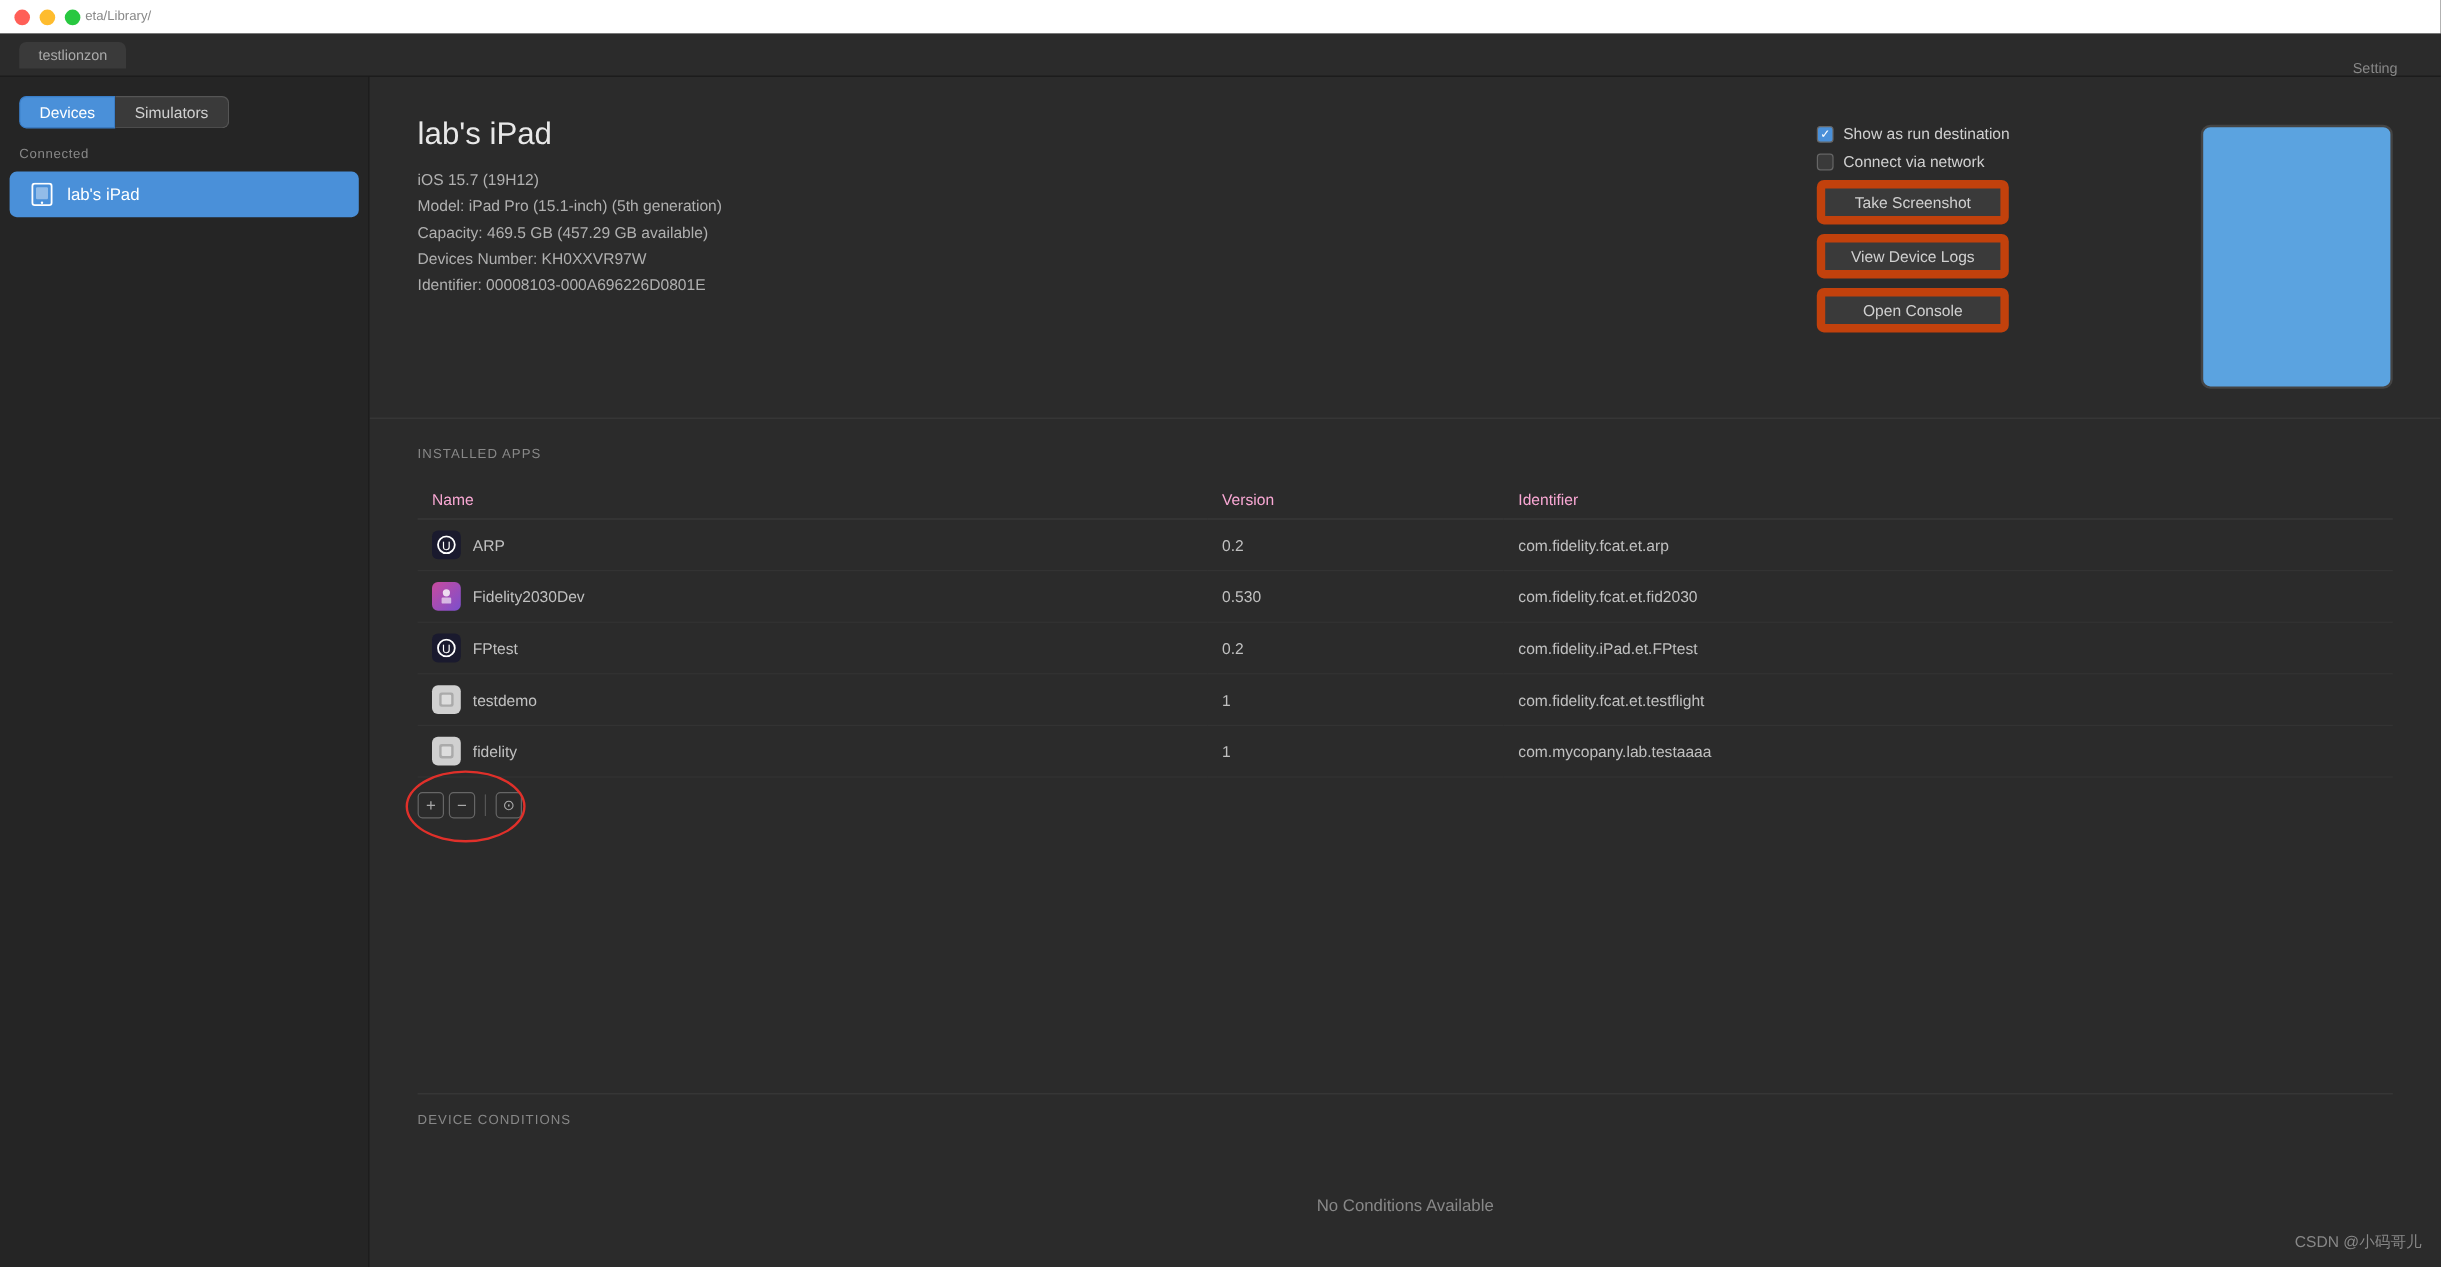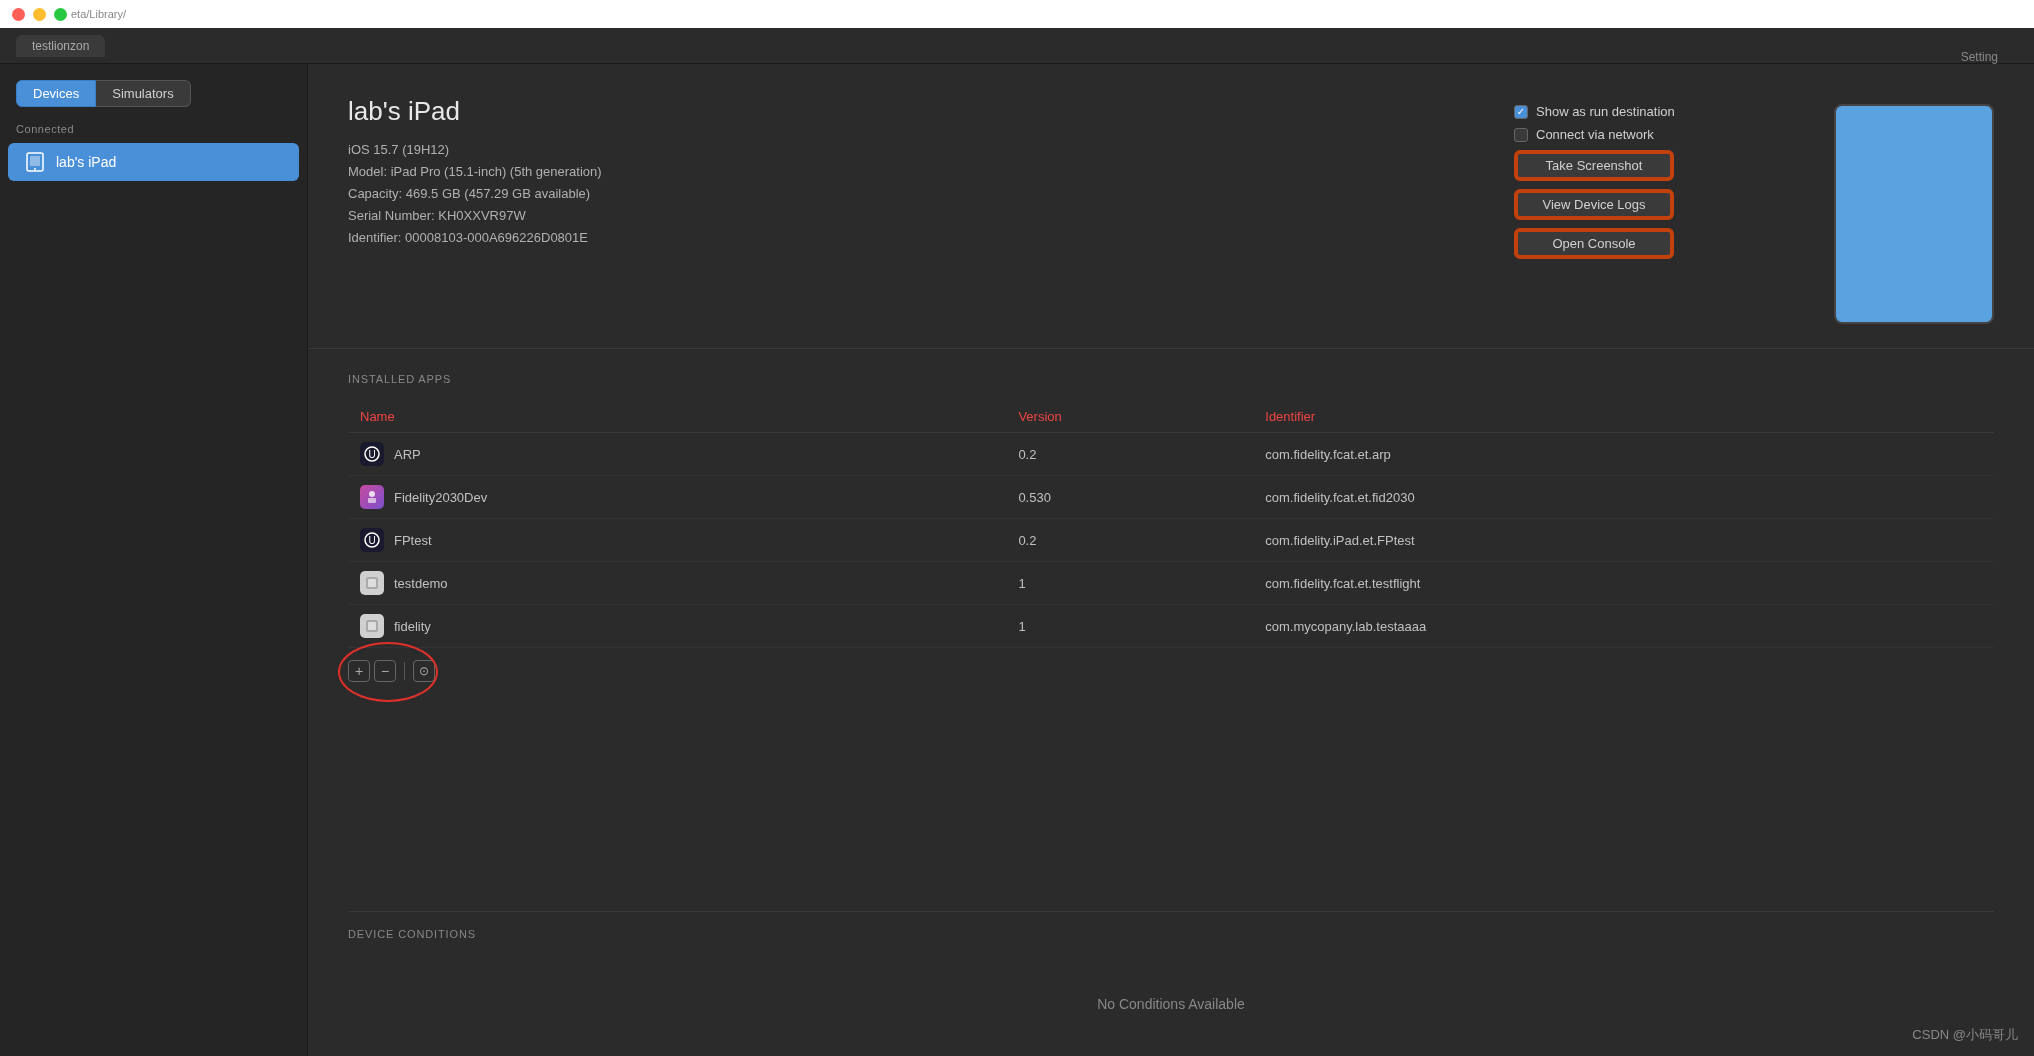--- a/index.html
+++ b/index.html
@@ -213,21 +213,21 @@
       color: white;
       font-size: 10px;
     }
     .checkbox-label {
       font-size: 13px;
       color: #d0d0d0;
     }
     .action-btn {
       padding: 4px 16px;
       background: #3a3a3a;
-      border: 4px solid #c2410c;
+      border: 7px solid #c2410c;
       border-radius: 6px;
       color: #d0d0d0;
       font-size: 13px;
       cursor: pointer;
       text-align: center;
       min-width: 160px;
     }
     .device-screenshot {
       width: 160px;
       height: 220px;
@@ -252,21 +252,21 @@
       margin-bottom: 16px;
     }
     .apps-table {
       width: 100%;
       border-collapse: collapse;
     }
     .apps-table th {
       text-align: left;
       font-size: 13px;
       font-weight: 500;
-      color: #ef4444;
+      color: #f9a8d4;
       padding: 8px 12px;
       border-bottom: 1px solid #3a3a3a;
     }
     .apps-table td {
       font-size: 13px;
       color: #c0c0c0;
       padding: 9px 12px;
       border-bottom: 1px solid #333;
     }
     .app-name-cell {
@@ -415,21 +415,21 @@
 
   <div class="content">
 
     <div class="device-header">
       <div class="device-info">
         <div class="device-name">lab's iPad</div>
         <div class="device-meta">
           <div>iOS 15.7 (19H12)</div>
           <div>Model: iPad Pro (15.1-inch) (5th generation)</div>
           <div>Capacity: 469.5 GB (457.29 GB available)</div>
-          <div>Serial Number: KH0XXVR97W</div>
+          <div>Devices Number: KH0XXVR97W</div>
           <div>Identifier: 00008103-000A696226D0801E</div>
         </div>
       </div>
 
       <div class="device-actions">
         <div class="device-action-row checkbox-area">
           <div class="checkbox">
             <span class="checkbox-check">✓</span>
           </div>
           <span class="checkbox-label">Show as run destination</span>

